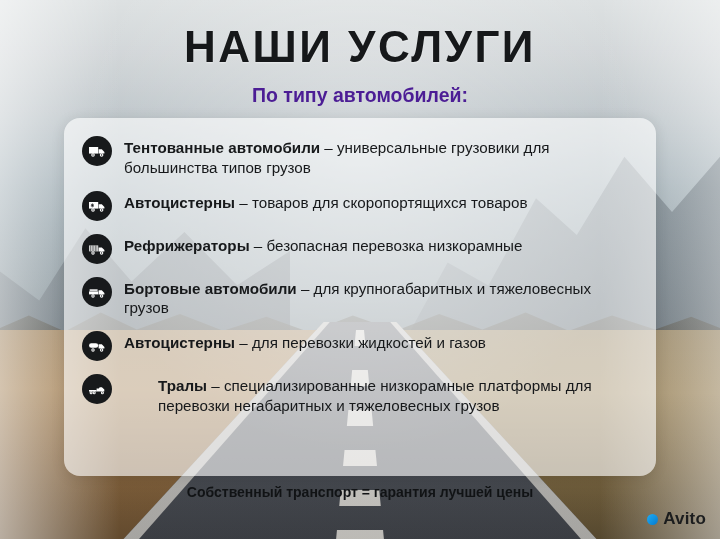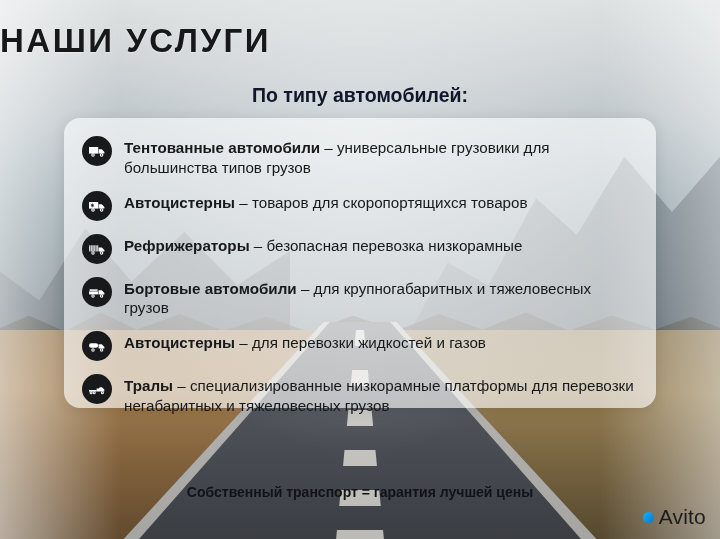--- a/index.html
+++ b/index.html
@@ -93,49 +93,49 @@
   }
   .bg-sidewhite-l { left: 0; background: linear-gradient(to right, rgba(255,255,255,.55), rgba(255,255,255,0)); }
   .bg-sidewhite-r { right: 0; background: linear-gradient(to left, rgba(255,255,255,.45), rgba(255,255,255,0)); }
 
   
   .content {
     position: absolute; left: 0; top: 0; width: 720px; height: 539px;
   }
   .title {
     position: absolute; left: 0; top: 22px; width: 720px;
-    text-align: left;
-    font-size: 33px;
+    text-align: center;
+    font-size: 44px;
     font-weight: bold;
     letter-spacing: 2.5px;
     color: #16181a;
     text-shadow: 0 1px 2px rgba(255,255,255,.45);
   }
   .subtitle {
     position: absolute; left: 0; top: 84px; width: 720px;
     text-align: center;
     font-size: 19.5px;
     font-weight: bold;
-    color: #0f172a;
+    color: #4c1d95;
   }
   .card {
     position: absolute;
     left: 64px; top: 118px;
-    width: 592px; height: 290px;
+    width: 592px; height: 358px;
     background: rgba(255,255,255,.62);
     border-radius: 16px;
     box-shadow: 0 2px 14px rgba(0,0,0,.10);
     padding: 16px 20px 28px 18px;
   }
   .row {
     display: flex;
     align-items: flex-start;
     margin-bottom: 11px;
   }
-  .row:last-child { margin-bottom: 0; }
+  .row:last-child { margin-bottom: 0; gap: 34px; }
   .badge {
     flex: 0 0 auto;
     width: 30px; height: 30px;
     border-radius: 50%;
     background: #17191b;
     margin-right: 12px;
     margin-top: 2px;
     display: flex; align-items: center; justify-content: center;
   }
   .badge svg { display: block; }
@@ -158,21 +158,21 @@
     position: absolute; right: 14px; bottom: 10px;
     display: flex; align-items: center;
     opacity: .95;
   }
   .avito-dot {
     width: 11px; height: 11px; border-radius: 50%;
     background: #0af; margin-right: 5px;
     background: linear-gradient(135deg, #19b0ff, #007bd4);
   }
   .avito-text {
-    font-size: 21px; font-weight: normal; color: #16181a;
+    font-size: 17px; font-weight: bold; color: #16181a;
     letter-spacing: .2px;
   }
 </style>
 </head>
 <body>
 
 <div id="poster">
 
   <div class="bg-sky"></div>
   <div class="bg-mountain-right"></div>

